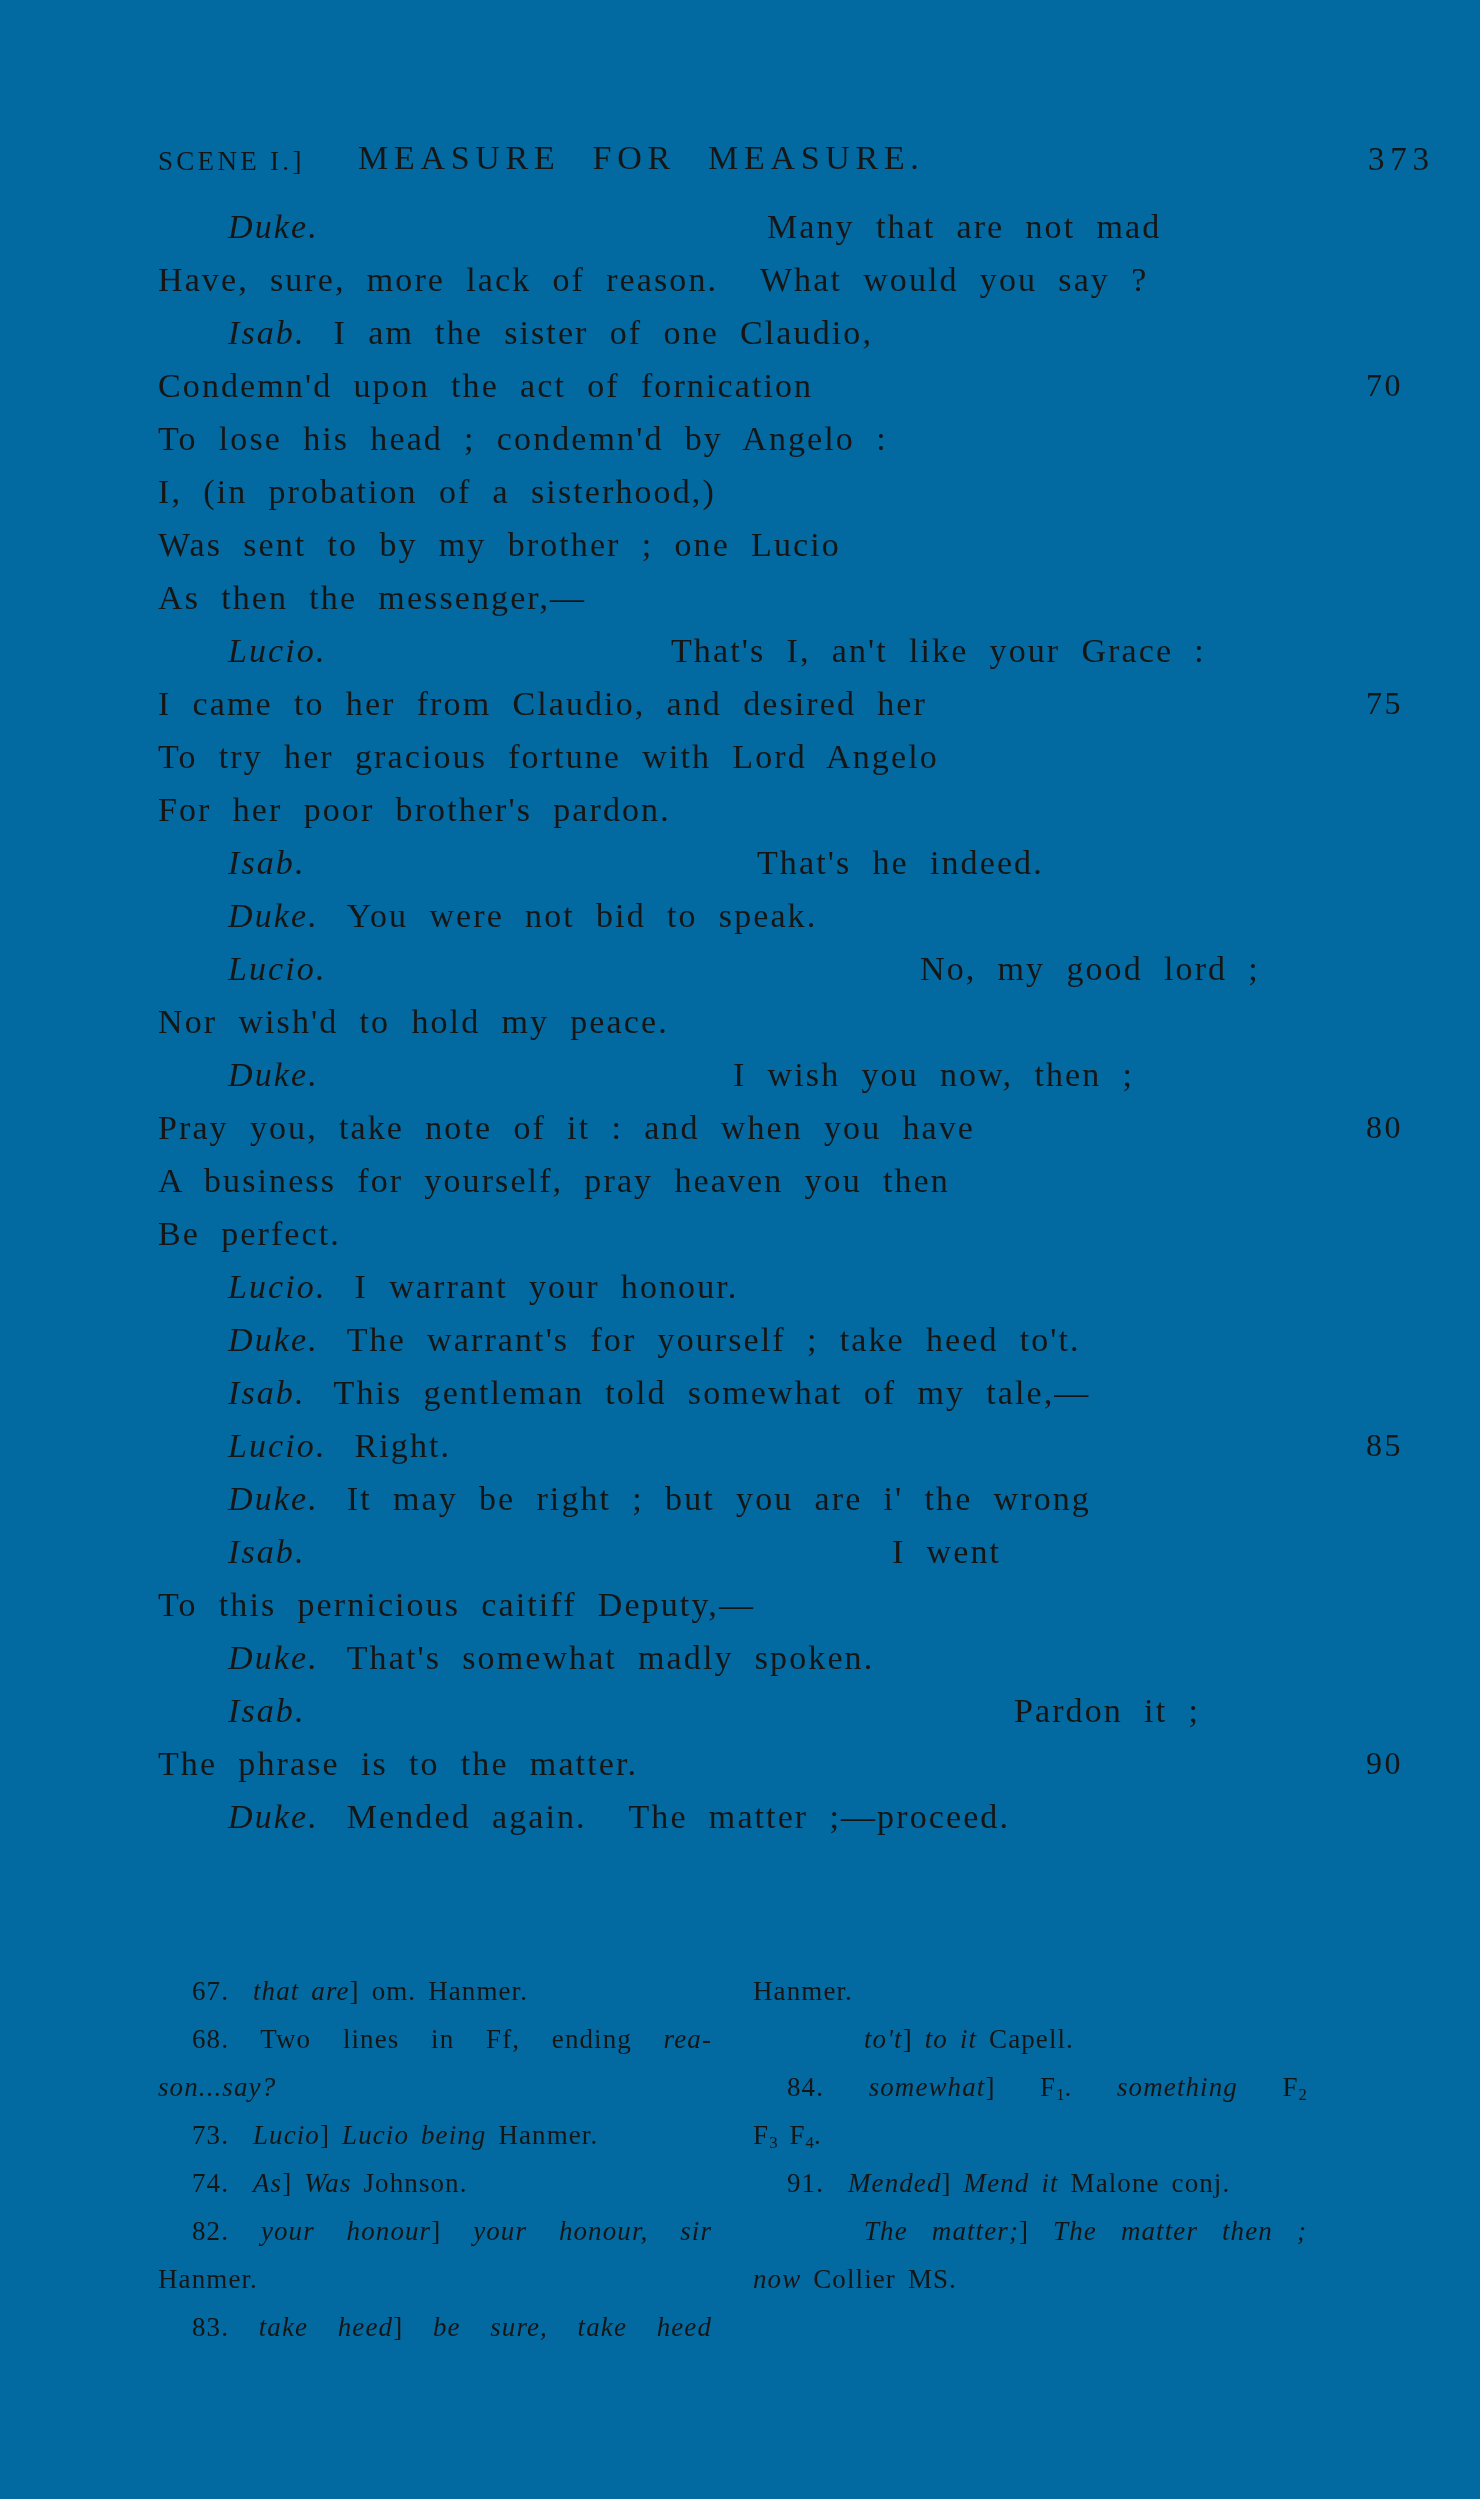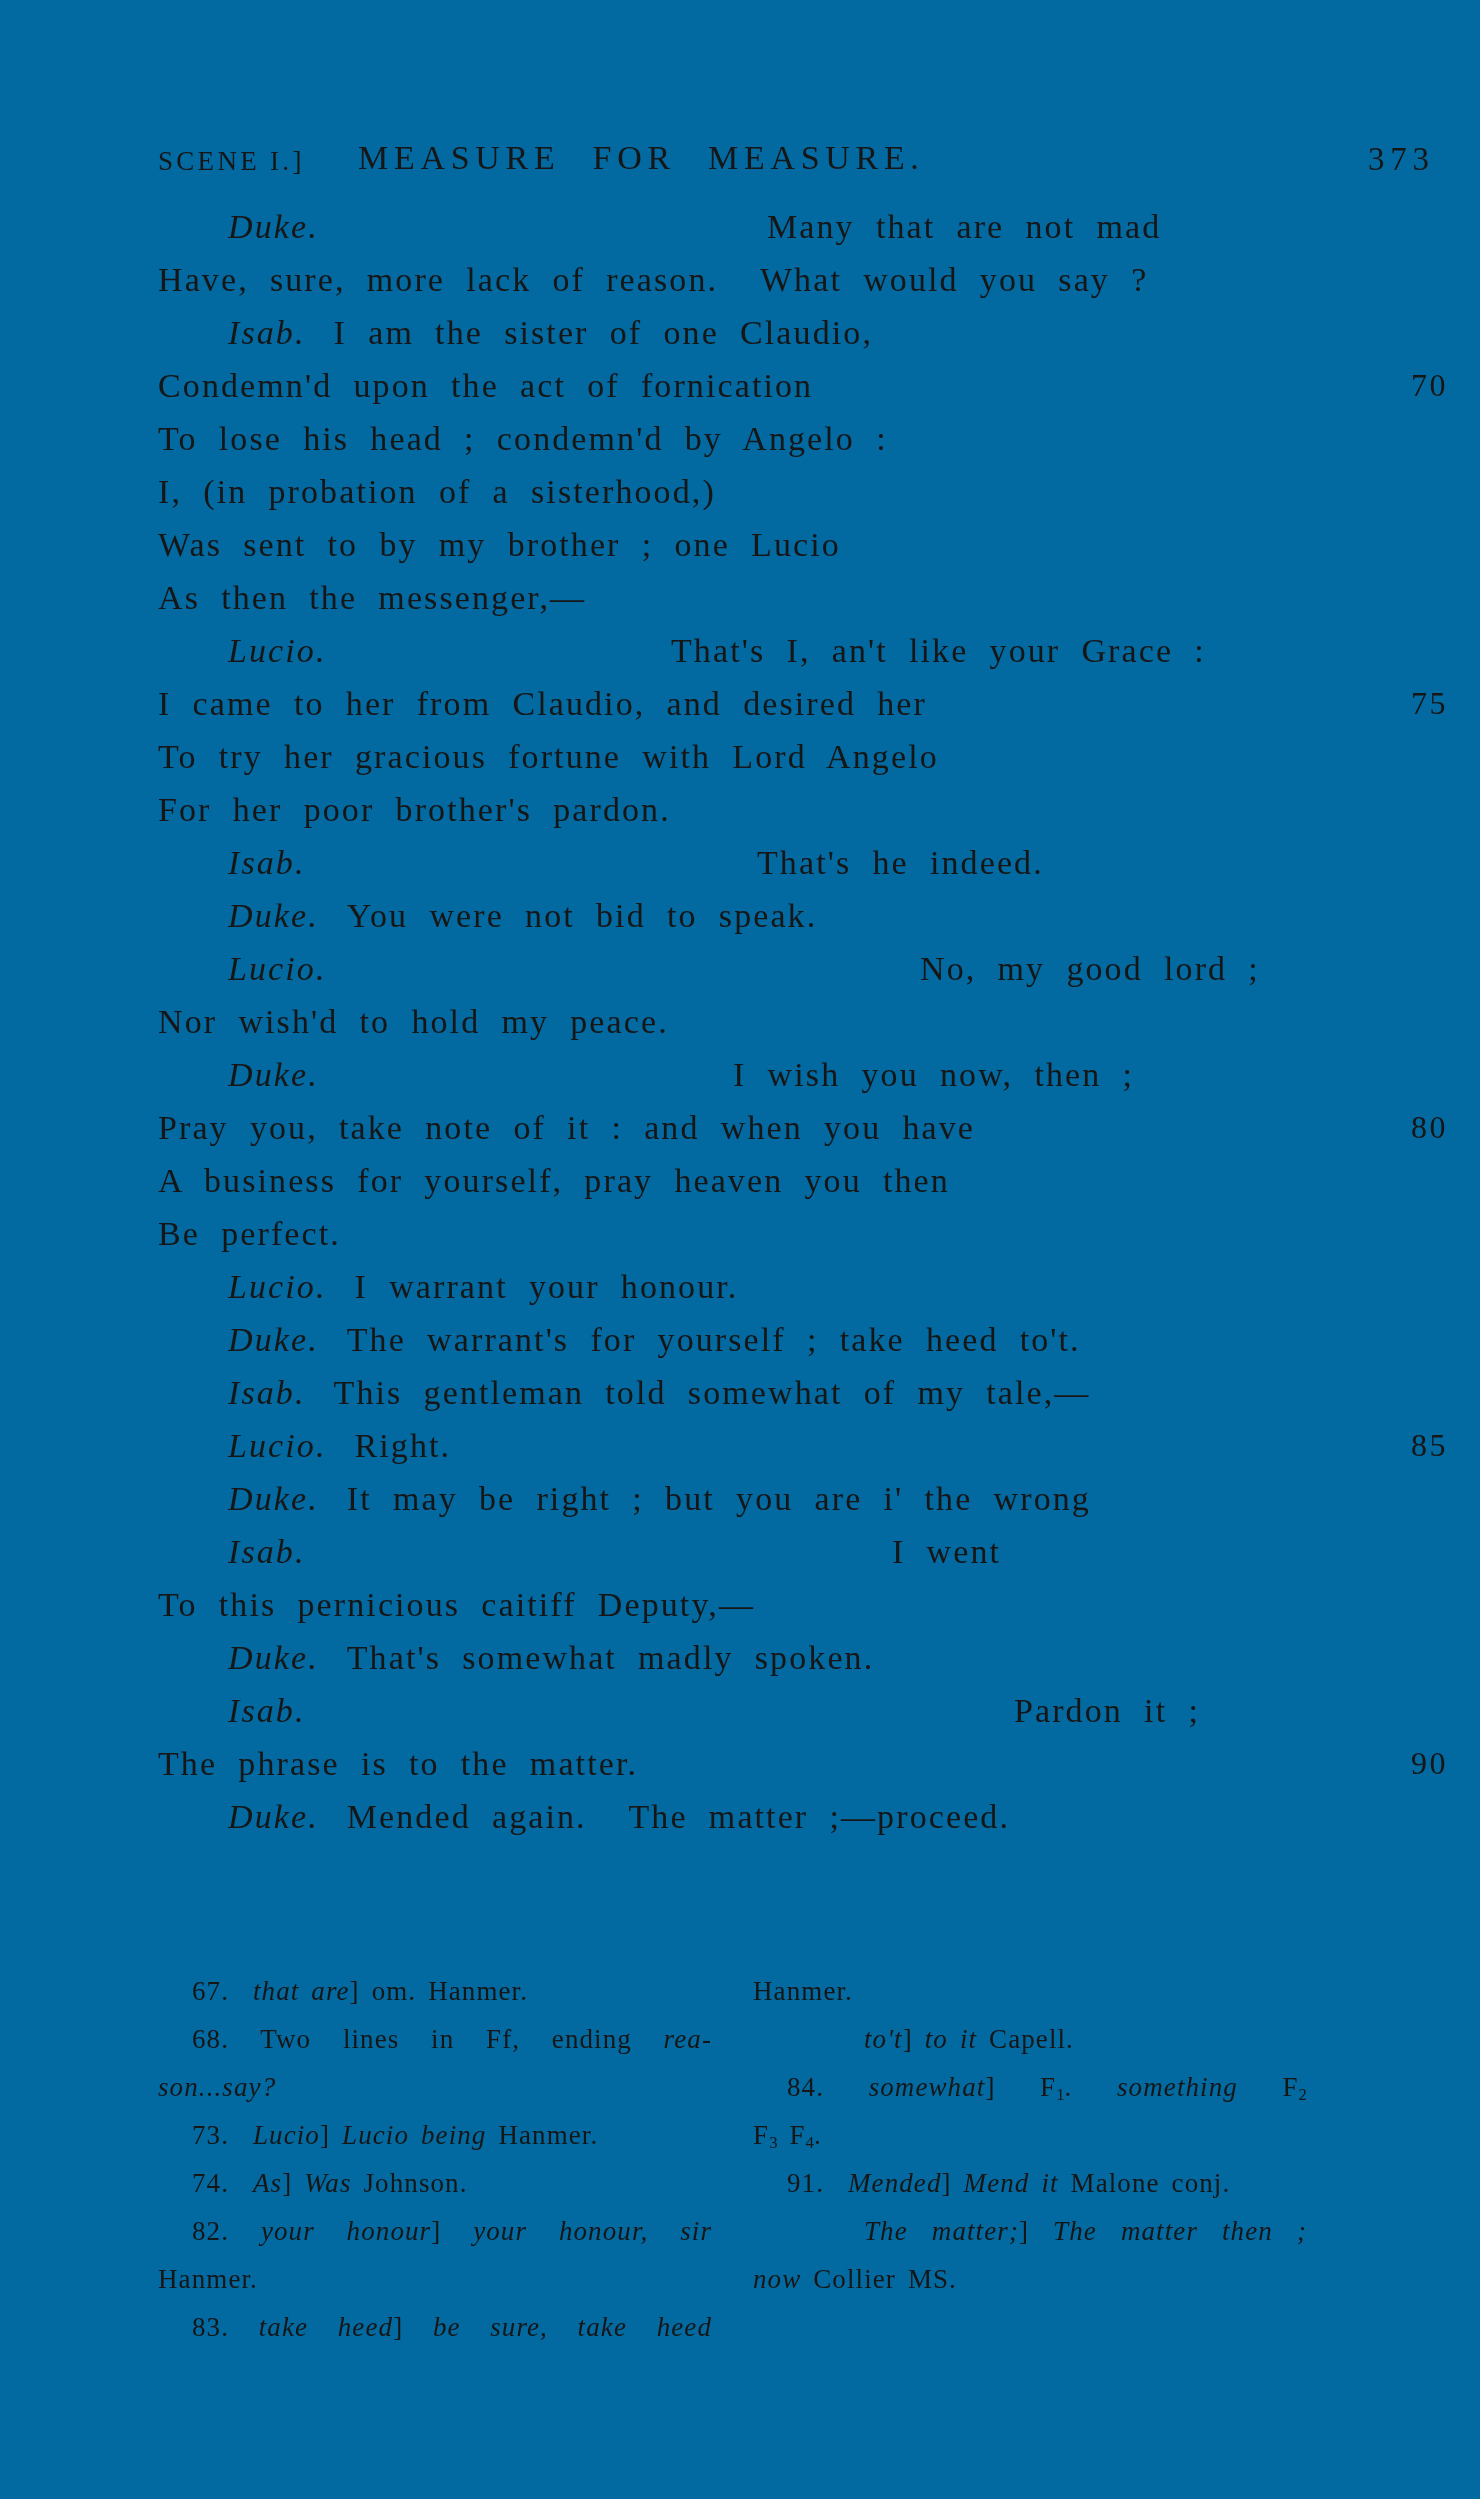--- a/index.html
+++ b/index.html
@@ -31,21 +31,21 @@
     line-height: 53px;
     font-size: 34px;
     letter-spacing: 2.1px;
     word-spacing: 10.6px;
     white-space: nowrap;
   }
   .speaker { margin-left: 70px; font-style: italic; white-space: pre; font-family: Liberation Serif, serif; }
   .vtext   { white-space: pre; }
   .vtext.aftersp { margin-left: 28px; }
   .vtext.abs { position: absolute; top: 0; }
-  .lnum { position: absolute; left: 1253px; top: 0; font-size: 32px; letter-spacing: 2.5px; }
+  .lnum { position: absolute; left: 1208px; top: 0; font-size: 32px; letter-spacing: 2.5px; }
 
   
   .footnotes { position: absolute; left: 158px; top: 1967px; width: 1274px; }
   .fncol { position: absolute; top: 0; width: 554px; }
   .fncol.left  { left: 0; }
   .fncol.right { left: 595px; }
   .fn-line {
     position: relative;
     height: 48px;
     line-height: 48px;

